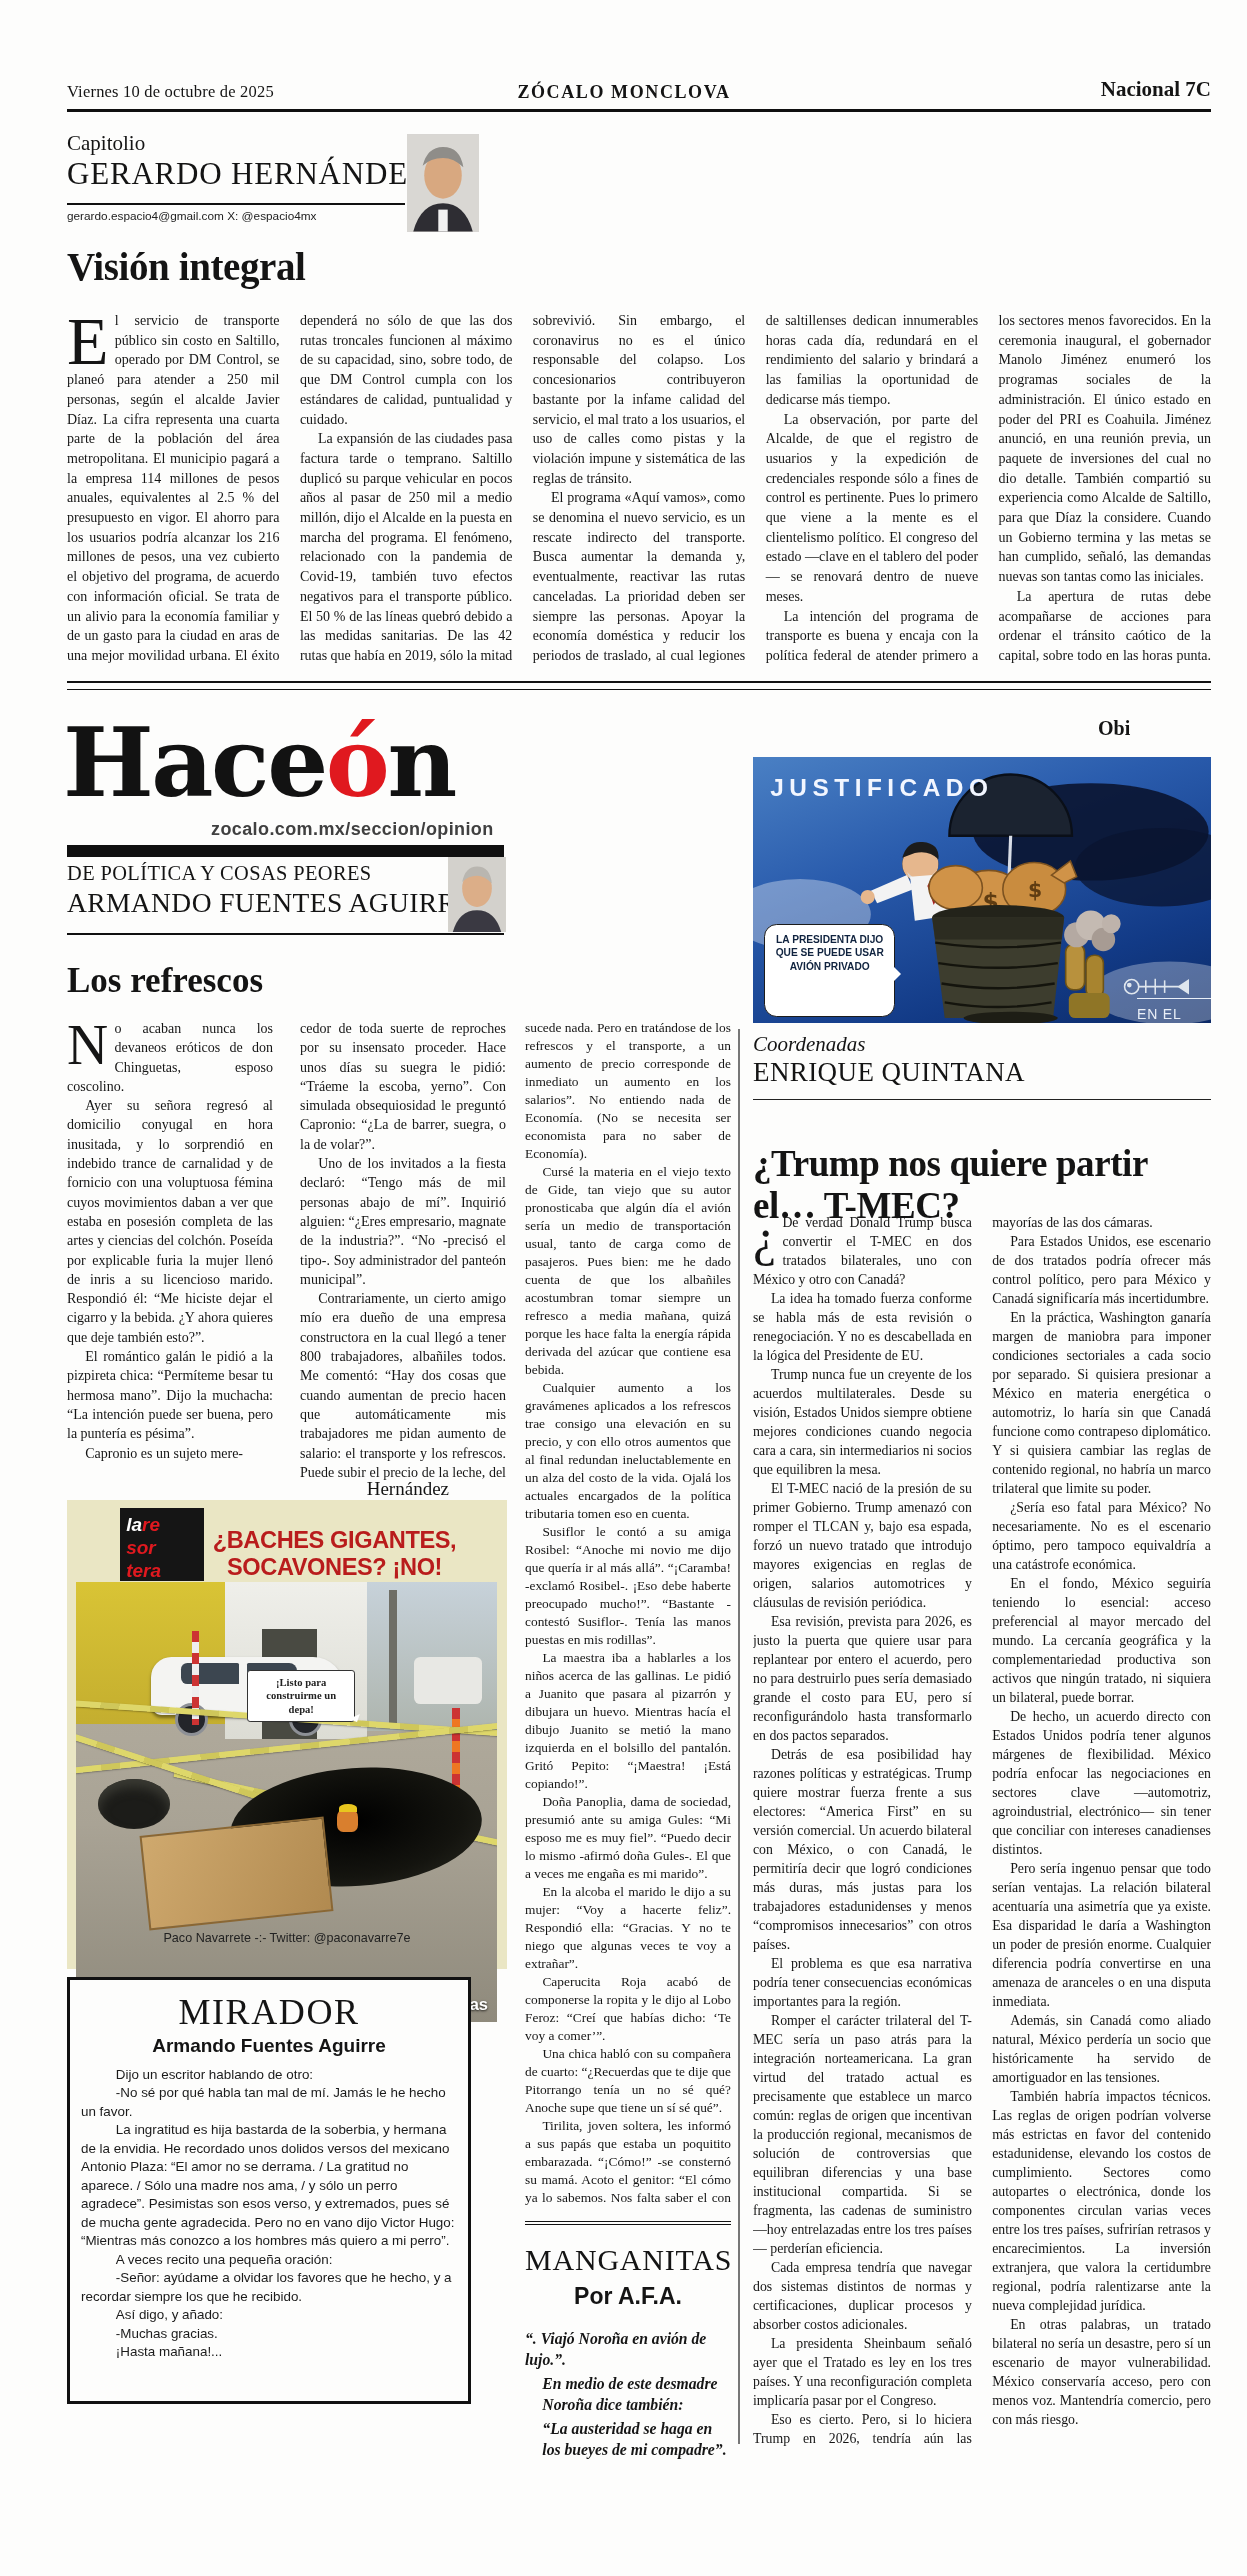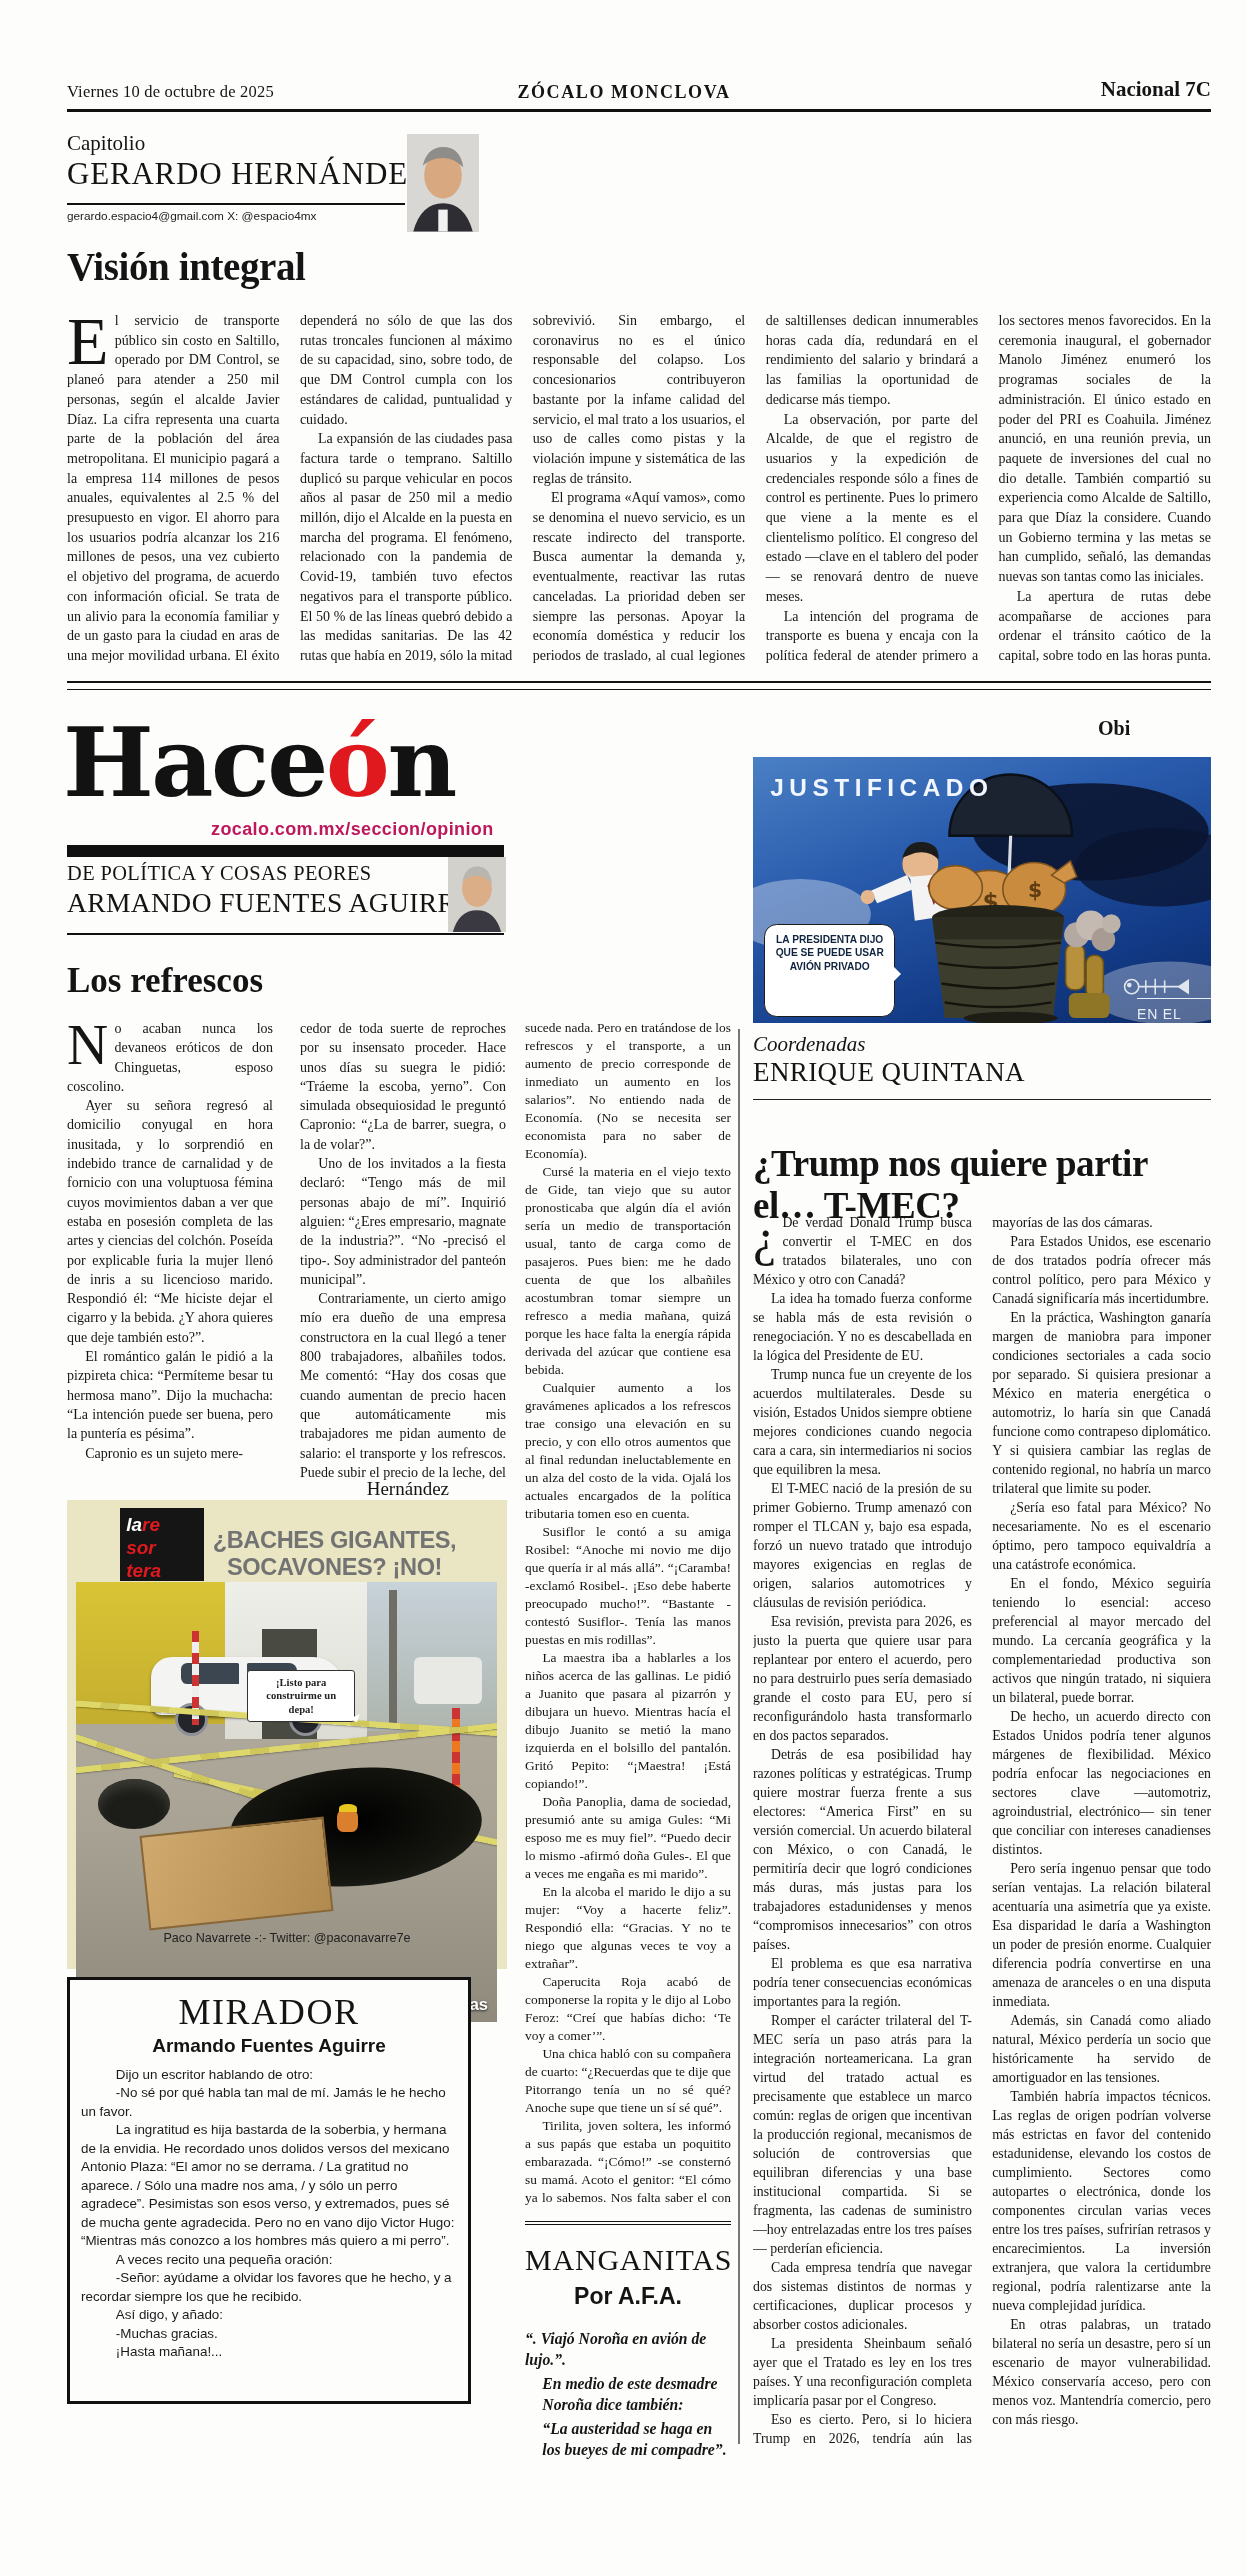--- a/index.html
+++ b/index.html
@@ -23,21 +23,21 @@
   .kicker1{font-size:21px;}
   .author1{font-size:31px;letter-spacing:0.8px;}
   .email{font-size:11.8px;color:#222;}
   .title1{font-size:39px;font-weight:bold;letter-spacing:-0.4px;}
   #vision-body{column-count:5;column-gap:20.4px;column-fill:auto;height:370px;font-size:14px;line-height:19.7px;overflow:hidden;}
   #vision-body .dropcap{font-size:68px;line-height:55px;}
 
   
   .opinion-logo{font-family:"DejaVu Serif","Liberation Serif",serif;font-weight:bold;font-size:96px;letter-spacing:-2.4px;color:#121212;}
   .opinion-logo .accent{color:#e0191f;}
-  .opinion-url{font-size:18px;font-weight:bold;letter-spacing:0.4px;color:#be185d;}
+  .opinion-url{font-size:18px;font-weight:bold;letter-spacing:0.4px;color:#404040;}
   .obi{font-size:20px;font-weight:bold;}
 
   
   .kicker2{font-size:20.4px;letter-spacing:0.4px;}
   .author2{font-size:27.5px;letter-spacing:0.4px;}
   .title2{font-size:35px;font-weight:bold;}
   .caton-col{font-size:14px;line-height:19.3px;overflow:hidden;}
   #caton-col3{font-size:13.4px;line-height:18px;}
   #caton-col1 .dropcap{font-size:57px;line-height:46px;}
   .credit-hernandez{font-size:19px;text-align:right;}
@@ -49,21 +49,21 @@
   #cartoon{background:linear-gradient(160deg,#4a80c4 0%,#2a5cad 35%,#123a86 75%,#0c2a66 100%);overflow:hidden;}
   .cartoon-title{font-size:24.4px;font-weight:bold;letter-spacing:5.5px;color:#f2f6ff;}
   .bubble{background:#fff;border:1.6px solid #1c1c1c;border-radius:12.6px;color:#10233f;font-weight:bold;text-align:center;}
   .bubble:after{content:"";position:absolute;right:-14px;top:46%;border:7.9px solid transparent;border-left-color:#fff;}
   .cartoon-sig{color:#e9eff8;font-size:14px;letter-spacing:0.8px;border-top:0.8px solid #e9eff8;padding-top:7px;}
 
   
   #resortera{background:#eae6c4;}
   .resortera-logo{background:#151515;color:#e0191f;font-weight:bold;font-style:italic;font-size:19px;line-height:23px;padding:4.7px 6.3px;margin-left:45px;}
   .resortera-logo .white{color:#fff;}
-  .resortera-headline{font-size:23.6px;font-weight:bold;letter-spacing:-0.4px;color:#737373;}
+  .resortera-headline{font-size:23.6px;font-weight:bold;letter-spacing:-0.4px;color:#b91c1c;}
   .resortera-caption{font-size:12.6px;color:#222;text-align:center;}
   .scene{background:linear-gradient(#b7b1a3 0%,#a9a395 55%,#8f8a7c 100%);overflow:hidden;}
   .tape{position:absolute;height:6.3px;background:repeating-linear-gradient(90deg,#ded76a 0 31px,#cfc75a 31px 50px);box-shadow:0 0.8px 1.6px rgba(0,0,0,.35);}
   .overlay-text{font-size:16.5px;font-weight:bold;color:#fff;text-shadow:0 0.8px 2.4px rgba(0,0,0,.8);}
   .photo-bubble{background:#fff;border:0.8px solid #333;border-radius:3.1px;color:#222;font-weight:bold;text-align:center;font-size:10.6px;line-height:13.4px;padding:4.7px 6.3px;}
   .photo-bubble:after{content:"";position:absolute;right:-9.4px;bottom:-7.9px;border:6.3px solid transparent;border-top-color:#fff;transform:rotate(-25deg);}
 
   
   #mirador{border:3.9px solid #111;background:#fdfdfc;}
   .mirador-title{font-size:36px;letter-spacing:1.6px;text-align:center;}

